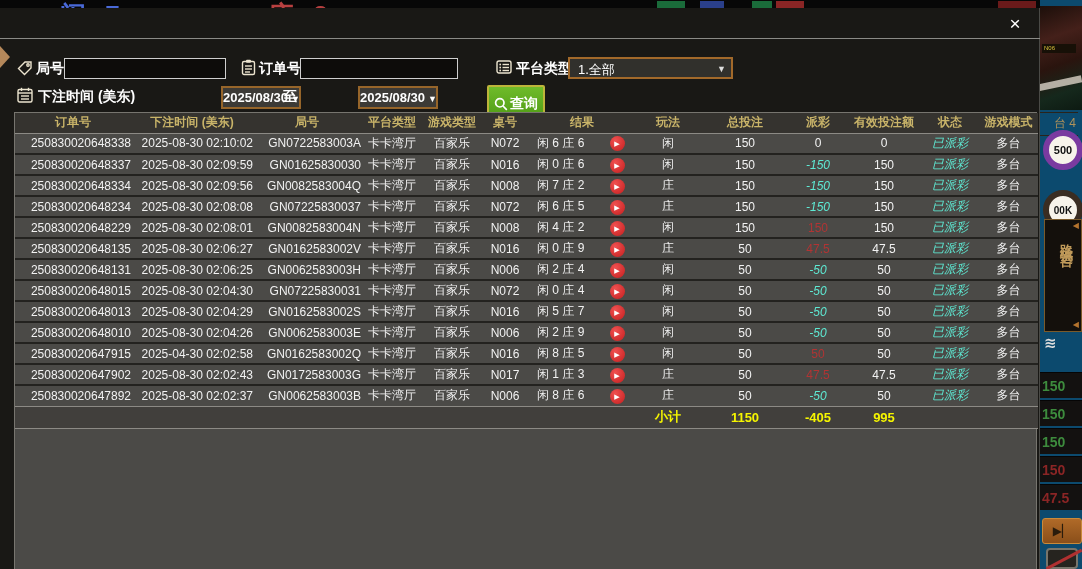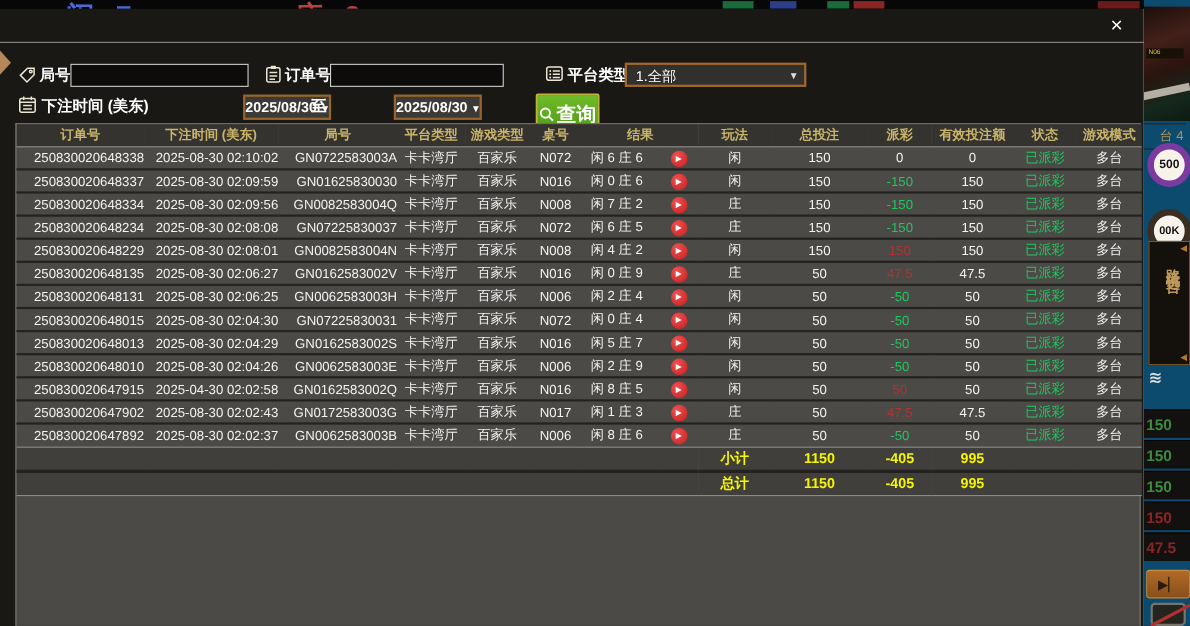--- a/index.html
+++ b/index.html
@@ -38,33 +38,33 @@
   .drawer-handle { position:absolute; left:0; top:38px; width:0; height:0; border-top:11px solid transparent; border-bottom:11px solid transparent; border-left:10px solid #b5885a; }
 
   .form-area { position:absolute; left:0; top:34px; width:1040px; height:78px; }
   .f-label { position:absolute; color:#fff; font-size:14px; font-weight:bold; white-space:nowrap; }
   .f-icon { position:absolute; color:#ece4cf; }
   .f-input { position:absolute; height:21px; background:#0d0c0a; border:1px solid #cfcfcf; color:#fff; font-size:12px; padding:0 4px; outline:none; }
   .f-select { position:absolute; height:22px; background:#31302c; border:2px solid #a2692a; color:#fff; font-size:13px; padding:2px 18px 0 8px; cursor:pointer; white-space:nowrap; }
   .f-select .arrow { position:absolute; right:5px; top:5px; font-size:9px; color:#ddd; }
   .date-select { position:absolute; height:23px; background:#3c3a36; border:2px solid #96652a; color:#fff; font-size:13px; font-weight:bold; text-align:center; padding-top:2px; cursor:pointer;margin-left:48px; }
   .date-select .arrow { font-size:9px; color:#fff; margin-left:3px; }
-  .query-btn { position:absolute; left:487px; top:43px; width:58px; height:37px; background:linear-gradient(#6fbb2a,#4e9a14); border:2px solid #bdb43a; border-radius:2px; color:#fff; font-size:18px; font-weight:bold; display:flex; align-items:center; justify-content:center; gap:2px; cursor:pointer; }
+  .query-btn { position:absolute; left:487px; top:43px; width:58px; height:37px; background:linear-gradient(#6fbb2a,#4e9a14); border:2px solid #bdb43a; border-radius:2px; color:#fff; font-size:14px; font-weight:bold; display:flex; align-items:center; justify-content:center; gap:2px; cursor:pointer; }
 
   
   .table-wrap { position:absolute; left:14px; top:104px; width:1023px; height:457px; background:#4b4a47; border-left:1px solid #77756f; border-right:1px solid #77756f; border-top:1px solid #77756f; }
   table { width:1023px; border-collapse:collapse; table-layout:fixed; }
   th { background:#35332f; color:#c9b469; font-size:12px; font-weight:bold; height:20px; border-bottom:1px solid #8c8a85; white-space:nowrap; overflow:hidden; }
   td { color:#f2f2f2; font-size:12px; height:21px; text-align:center; white-space:nowrap; overflow:hidden; }
   tbody tr { background:#4b4a47; border-bottom:1px solid #8c8a85; }
   tbody tr + tr { border-top:2px solid #23221f; }
   td.left { text-align:right; padding-left:4px; }
   td.pad10 { padding-left:10px; }
   td.result { text-align:left; padding-left:8px; }
-  .c-green { color:#22c55e; } .c-red { color:#b03434; } .c-yellow { color:#f5f500; font-weight:bold; font-size:13px; }
+  .c-green { color:#5eead4;font-style:italic; } .c-red { color:#b03434; } .c-yellow { color:#f5f500; font-weight:bold; font-size:13px; }
   .play-btn { display:inline-block; width:15px; height:15px; border-radius:50%; background:radial-gradient(circle at 35% 30%,#f05050,#c41f1f); color:#fff; font-size:7px; line-height:15px; text-align:center; cursor:pointer; }
   tr.sumrow { background:#413f3c;margin-top:13px; }
   tr.sumrow td { height:22px; }
   tr.totalrow { border-top:3px solid #23221f; }
 
   svg { display:block; }
 </style>
 </head>
 <body>
 
@@ -427,26 +427,17 @@
         <tbody>
           <tr class="sumrow">
             <td colspan="8"></td>
             <td class="c-yellow">小计</td>
             <td class="c-yellow">1150</td>
             <td class="c-yellow">-405</td>
             <td class="c-yellow">995</td>
             <td></td>
               <td></td>
           </tr>
-          <tr class="sumrow totalrow">
-            <td colspan="8"></td>
-            <td class="c-yellow">总计</td>
-            <td class="c-yellow">1150</td>
-            <td class="c-yellow">-405</td>
-            <td class="c-yellow">995</td>
-            <td></td>
-              <td></td>
-          </tr>
         </tbody>
       </table>
     </div>
   </div>
 </div>
 
 </body></html>

